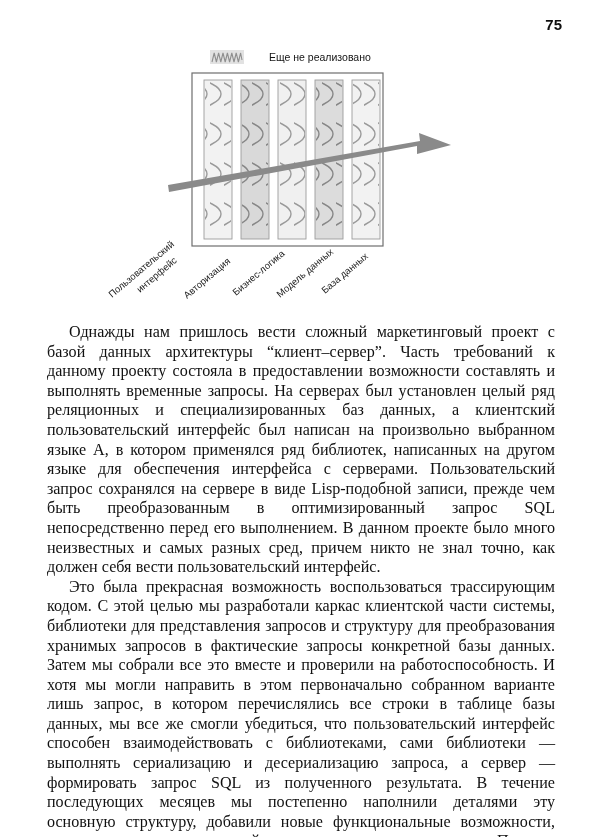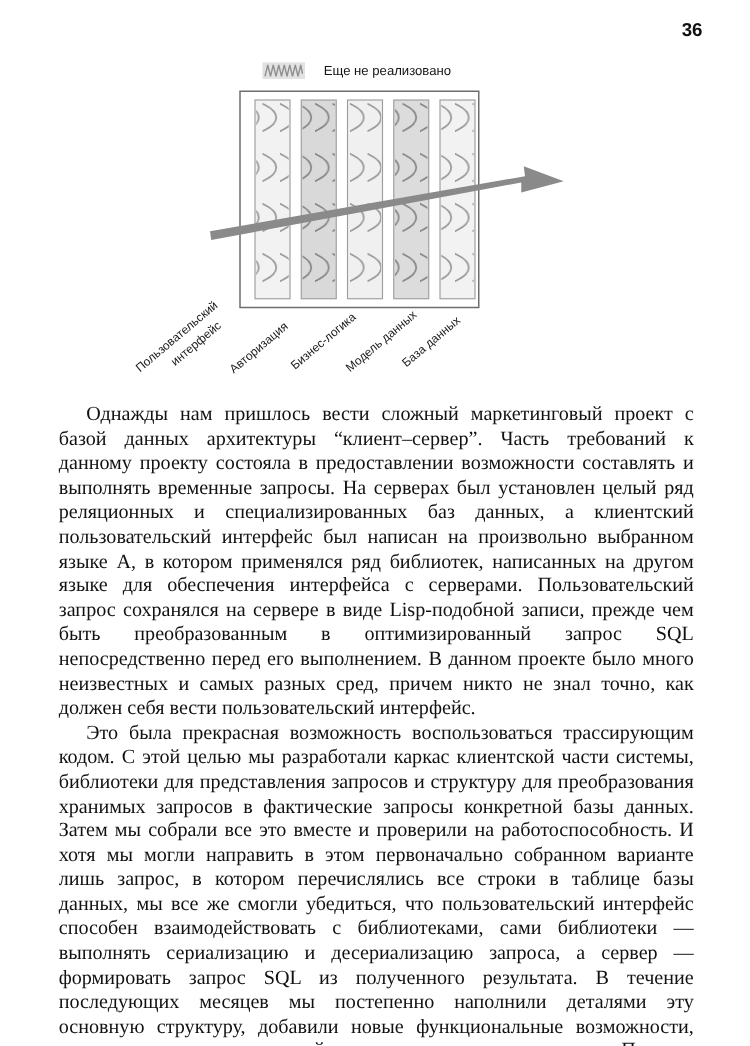--- a/index.html
+++ b/index.html
@@ -52,21 +52,21 @@
     left: 0;
     width: 600px;
     height: 270px;
   }
   #figure-legend {
     position: absolute;
     left: 210px;
     top: 6px;
     display: flex;
     align-items: center;
-    gap: 15px;
+    gap: 25px;
   }
   #figure-legend .swatch {
     width: 34px;
     height: 13px;
     background: #e2e2e2;
     display: block;
   }
   #figure-legend .legend-label {
     font-family: "Liberation Sans", sans-serif;
     font-size: 10.5px;
@@ -93,21 +93,21 @@
     text-align: justify;
     text-indent: 22px;
     hyphens: manual;
     word-spacing: 0.1px;
   }
 </style>
 </head>
 <body>
 
 <div id="running-head">
-  <span class="rh-page">36</span>
+  <span class="rh-page">75</span>
 </div>
 
 <div id="figure">
 
   <div id="figure-legend">
     <span class="swatch">
       <svg width="34" height="13" viewBox="0 0 34 13" xmlns="http://www.w3.org/2000/svg">
         <rect x="0" y="0" width="34" height="13" fill="#e2e2e2"></rect>
         <path d="M2 11 L4.2 2 L6.4 11 L8.6 2 L10.8 11 L13 2 L15.2 11 L17.4 2 L19.6 11 L21.8 2 L24 11 L26.2 2 L28.4 11 L30.6 2 L32 9" fill="none" stroke="#8f8f8f" stroke-width="1.1"></path>
       </svg>

